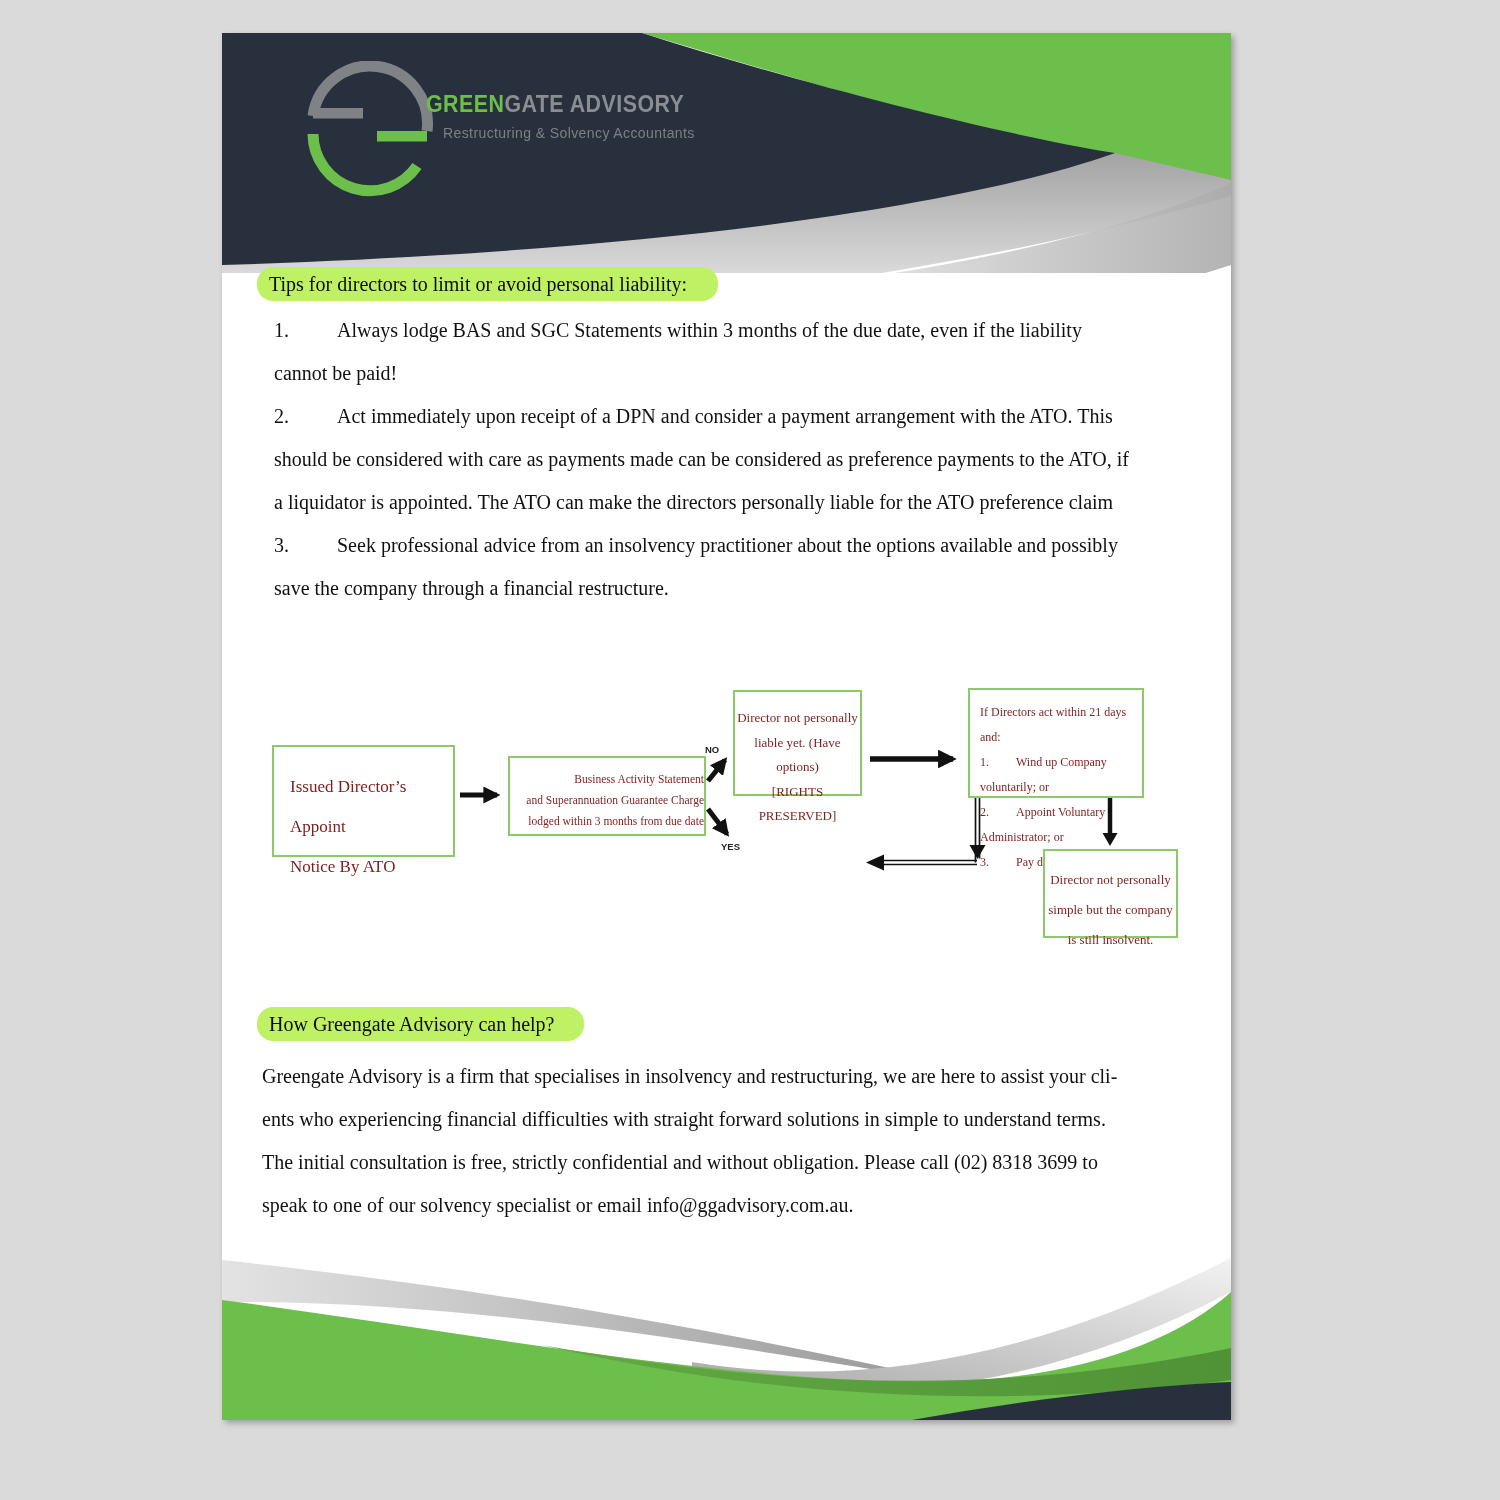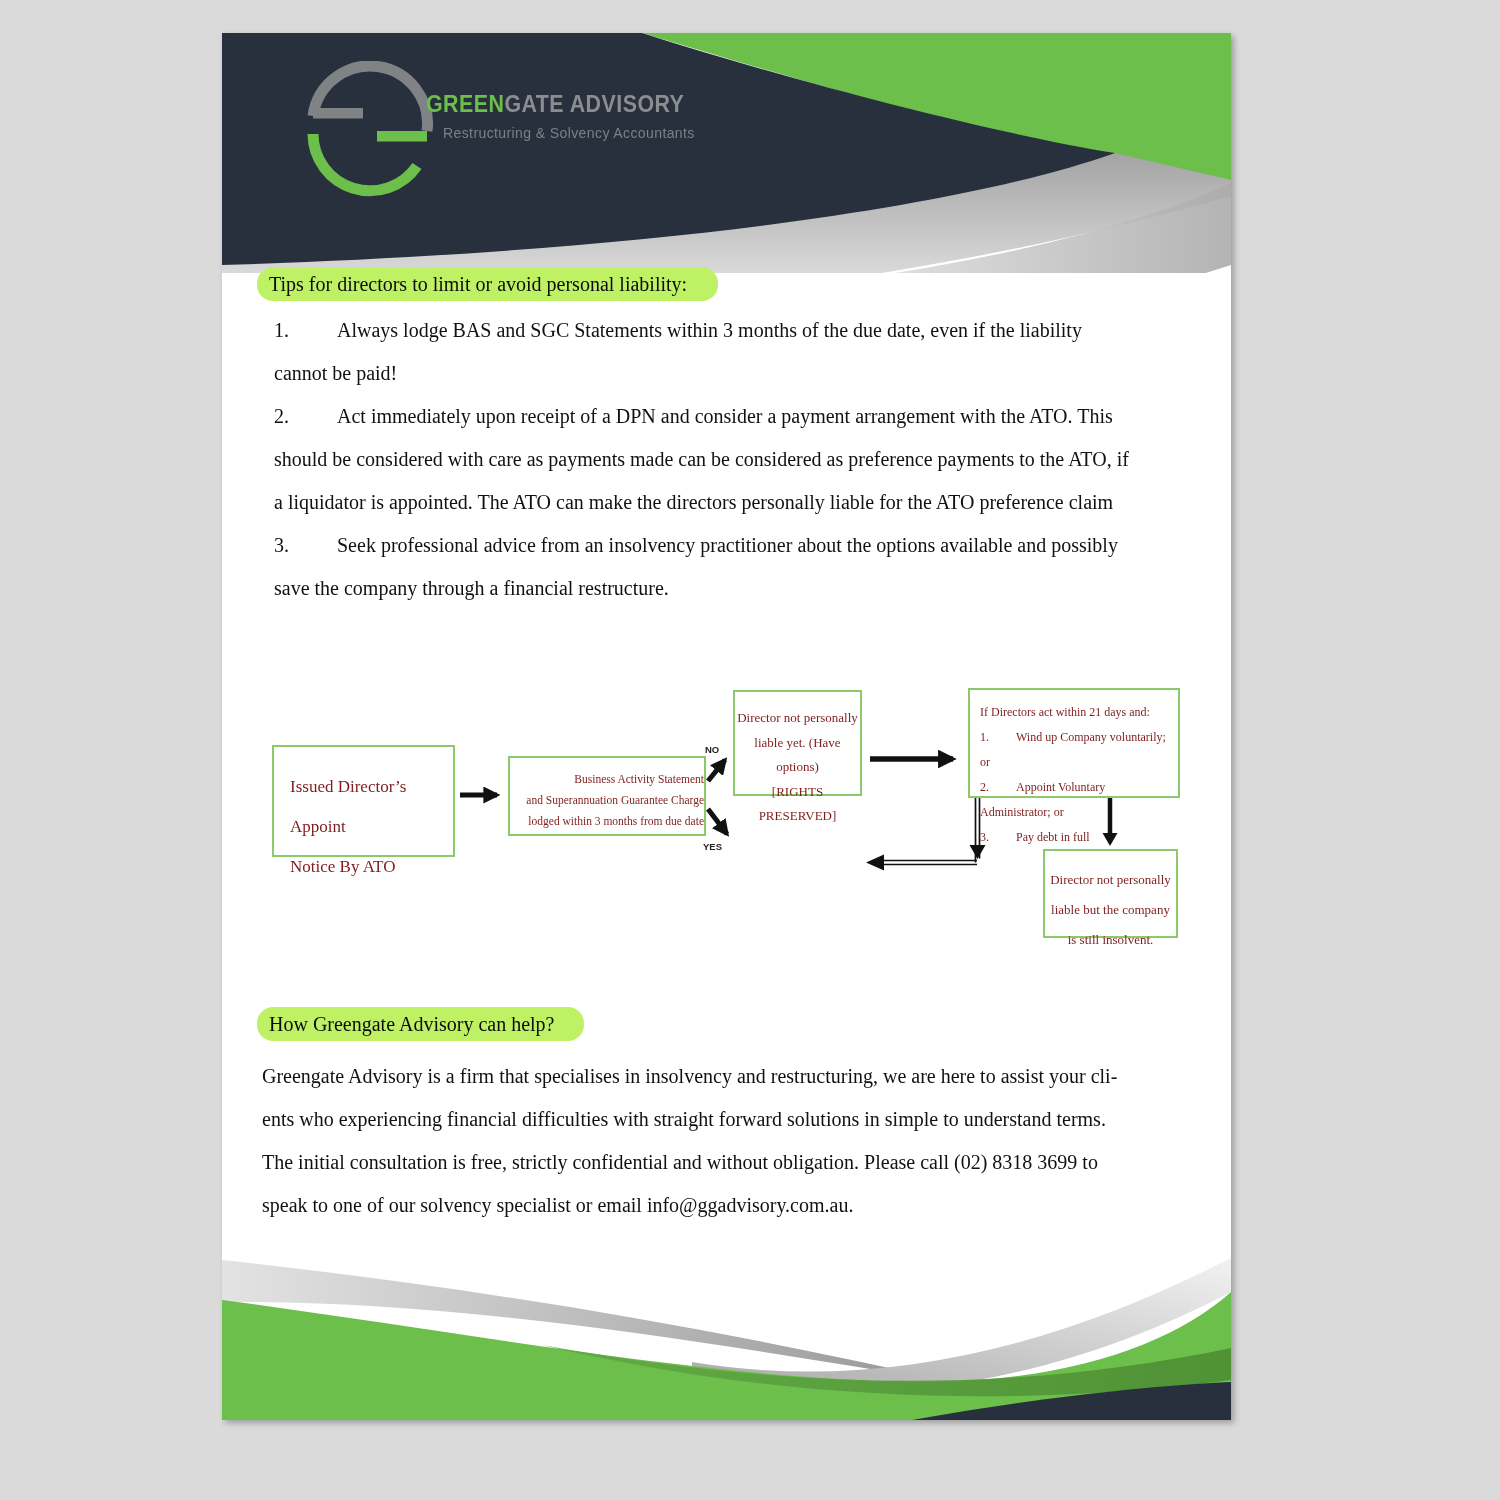--- a/index.html
+++ b/index.html
@@ -32,30 +32,30 @@
   .help-par{left:40px;top:1022px;width:920px;font-size:20px;color:#111;}
   .help-par .ln{height:43px;line-height:43px;white-space:nowrap;}
 
   
   .fbox{position:absolute;border:2px solid #8cc96b;background:#fff;box-sizing:border-box;color:#7f1d1d;}
   .box-a{left:50px;top:712px;width:183px;height:112px;font-size:17px;padding:20px 0 0 16px;line-height:40px;}
   .box-b{left:286px;top:723px;width:198px;height:80px;font-size:11.5px;text-align:right;
          padding-top:11px;line-height:21px;}
   .box-c{left:511px;top:657px;width:129px;height:106px;font-size:13px;text-align:center;
          padding-top:14px;line-height:24.5px;}
-  .box-d{left:746px;top:655px;width:212px;height:110px;font-size:12px;padding:10px 6px 0 10px;line-height:25px;}
+  .box-d{left:746px;top:655px;width:176px;height:110px;font-size:12px;padding:10px 6px 0 10px;line-height:25px;}
   .box-d .dnum{display:inline-block;width:36px;}
   .box-e{left:511px;top:817px;width:129px;height:72px;font-size:13px;text-align:center;
          padding-top:12px;line-height:28px;}
   .box-f{left:821px;top:816px;width:135px;height:89px;font-size:13px;text-align:center;
          padding-top:14px;line-height:30px;}
   .flow-label{position:absolute;font-family:"Liberation Sans",sans-serif;font-weight:bold;
               font-size:9.5px;color:#222;}
   .lbl-no{left:483px;top:711px;}
-  .lbl-yes{left:481px;top:808px;}
+  .lbl-yes{left:499px;top:808px;}
   .connectors{left:0;top:0;width:1009px;height:1387px;pointer-events:none;}
 
   
   .footer-art{left:0;bottom:0;width:1009px;height:190px;}
 </style>
 </head>
 <body>
 
 <div class="stage">
   <div class="sheet">
@@ -155,21 +155,21 @@
         <span class="dnum">2.</span><span>Appoint Voluntary Administrator; or</span>
       </div>
       <div>
         <span class="dnum">3.</span><span>Pay debt in full</span>
       </div>
     </div>
 
 
     <div class="fbox box-f">
       <div>Director not personally</div>
-      <div>liable but the company</div>
+      <div>simple but the company</div>
       <div>is still insolvent.</div>
     </div>
 
     <div class="abs pill pill2">How Greengate Advisory can help?</div>
     <div class="abs help-par">
       <div class="ln">Greengate Advisory is a firm that specialises in insolvency and restructuring, we are here to assist your cli-</div>
       <div class="ln">ents who experiencing financial difficulties with straight forward solutions in simple to understand terms.</div>
       <div class="ln">The initial consultation is free, strictly confidential and without obligation. Please call (02) 8318 3699 to</div>
       <div class="ln">speak to one of our solvency specialist or email info@ggadvisory.com.au.</div>
     </div>

